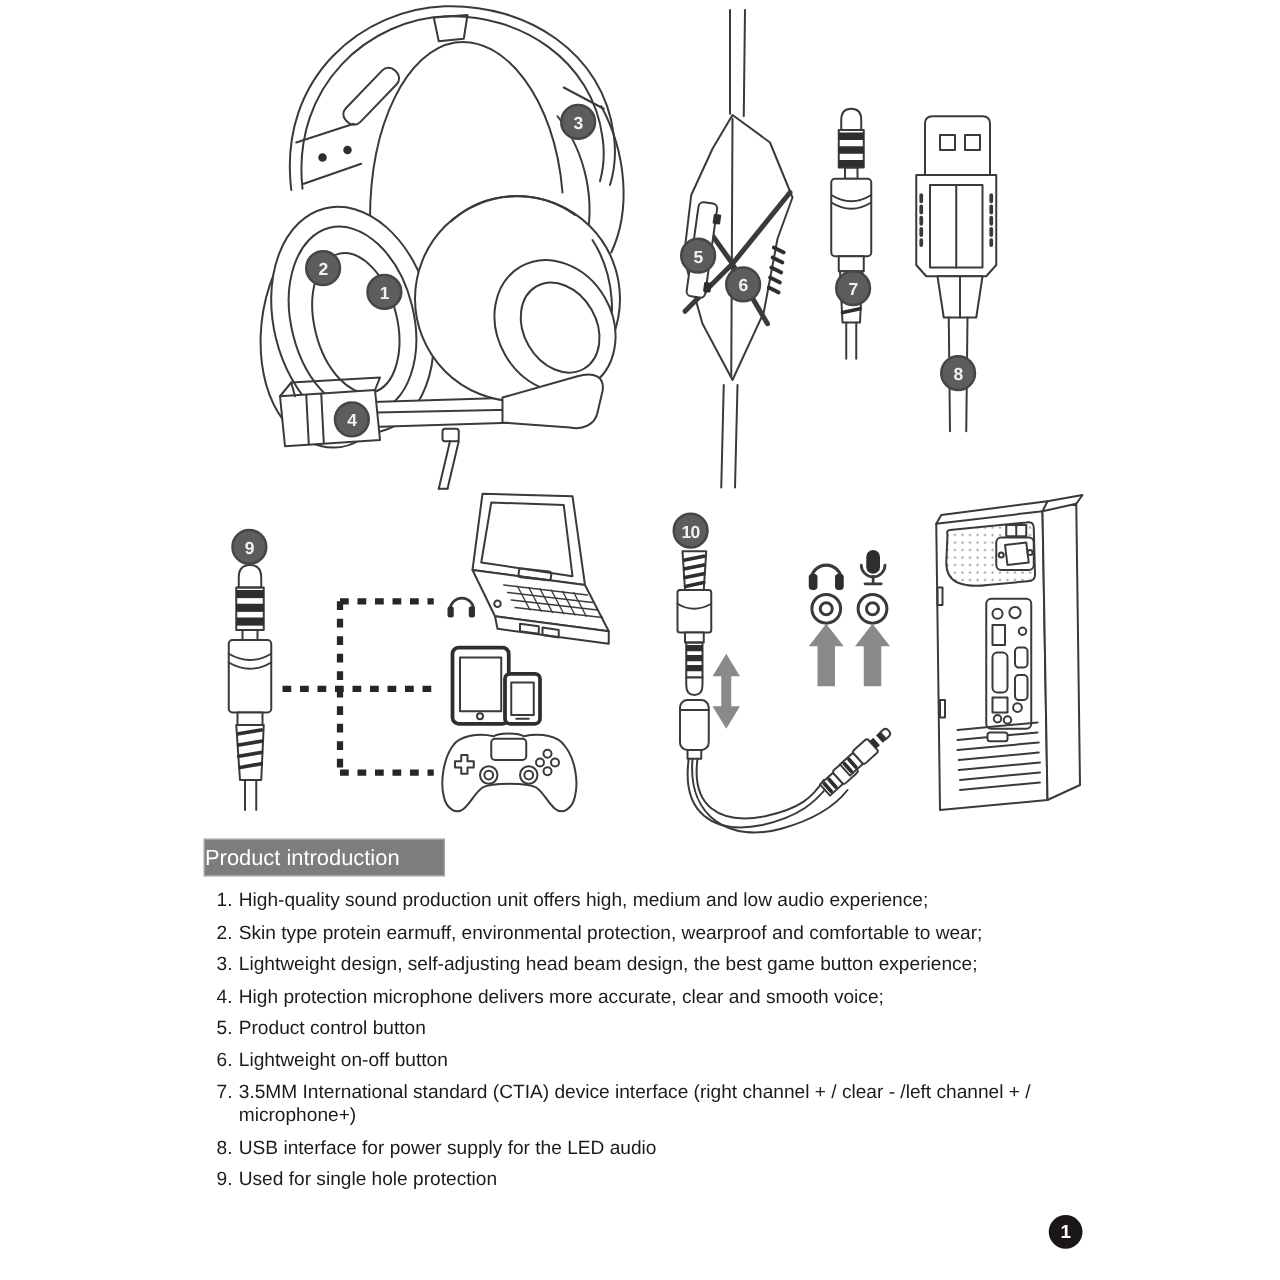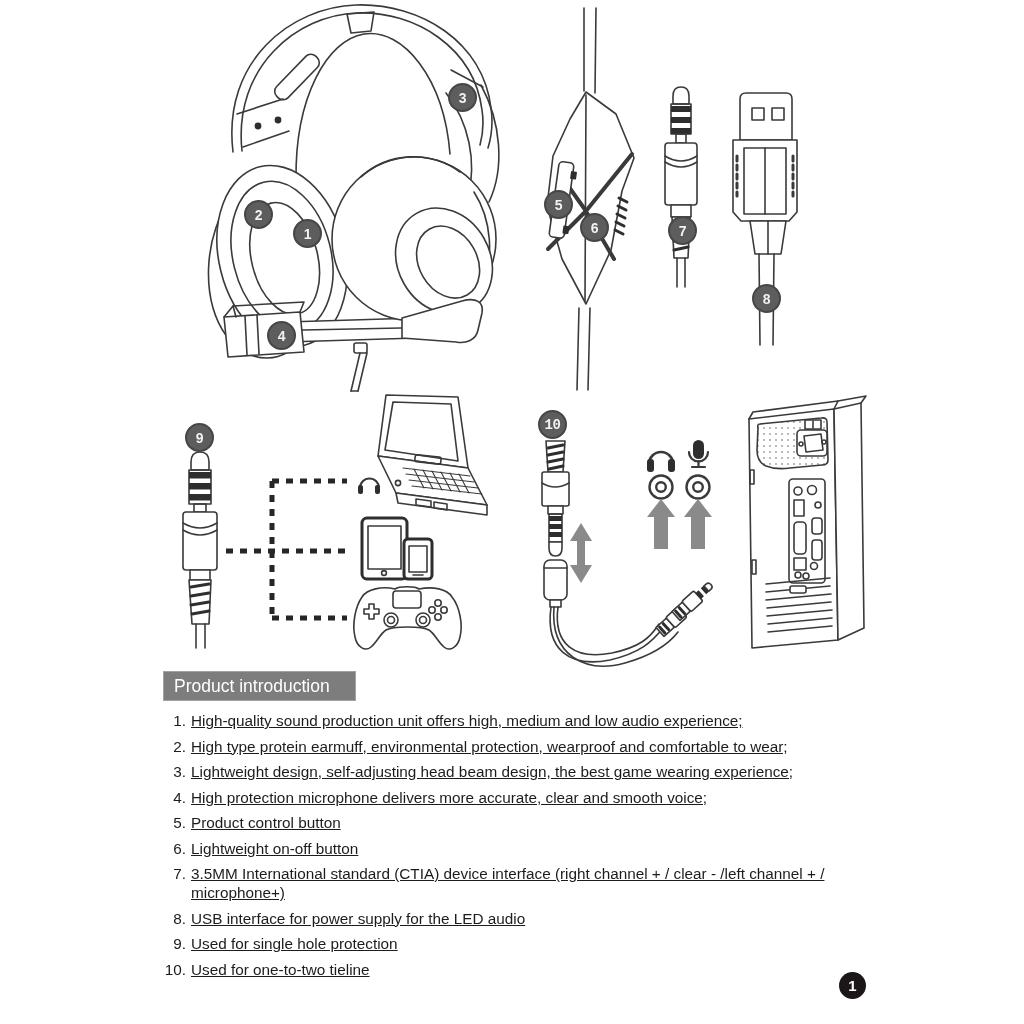--- a/index.html
+++ b/index.html
@@ -10,25 +10,25 @@
   .thick{stroke-width:4;}
   .rib{fill:none;stroke:#2e2e2e;stroke-width:3;stroke-linecap:round;}
   .blk{fill:#2e2e2e;stroke:none;}
   .gray{fill:#8a8a8a;stroke:none;}
   .dash{fill:none;stroke:#262626;stroke-width:5;stroke-dasharray:7 7;}
   .callout{position:absolute;width:29px;height:29px;border-radius:50%;background:#5d5d5d;
            border:2px solid #464646;box-sizing:border-box;color:#f2f2f2;font-weight:bold;
            font-size:14px;display:flex;align-items:center;justify-content:center;letter-spacing:-0.5px;}
   .banner{position:absolute;left:163px;top:671px;width:193px;height:30px;background:#7d7d7d;
           border:1px solid #a2a2a2;box-sizing:border-box;color:#ffffff;font-size:17.5px;
-          display:flex;align-items:center;padding-left:10px;}
+          display:flex;align-items:center;}
   .features{position:absolute;left:160px;top:711px;width:732px;font-size:15.3px;}
   .feature-row{display:flex;margin-bottom:6.5px;line-height:19px;}
   .feature-row .num{flex:0 0 26px;width:26px;text-align:right;margin-right:5px;}
-  .feature-row .txt{flex:1;text-decoration:underline;}
+  .feature-row .txt{flex:1;}
   .page-badge{position:absolute;left:839px;top:972px;width:27px;height:27px;border-radius:50%;
               background:#1b1718;color:#fff;font-size:15px;font-weight:bold;
               display:flex;align-items:center;justify-content:center;}
 </style>
 </head>
 <body>
 
 <div id="page">
 
 <svg width="1024" height="700" viewBox="0 0 1024 700" style="position:absolute;left:0;top:0;">
@@ -335,38 +335,38 @@
 
 <div class="callout" style="left:293px;top:219px;">1</div>
 <div class="callout" style="left:244px;top:200px;">2</div>
 <div class="callout" style="left:448px;top:83px;">3</div>
 <div class="callout" style="left:267px;top:321px;">4</div>
 <div class="callout" style="left:544px;top:190px;">5</div>
 <div class="callout" style="left:580px;top:213px;">6</div>
 <div class="callout" style="left:668px;top:216px;">7</div>
 <div class="callout" style="left:752px;top:284px;">8</div>
 <div class="callout" style="left:185px;top:423px;">9</div>
-<div class="callout" style="left:538px;top:410px;font-family:Liberation Mono, monospace;">10</div>
+<div class="callout" style="left:538px;top:410px;">10</div>
 
 <div class="banner">
   <span>Product introduction</span>
 </div>
 
 <div class="features">
   <div class="feature-row">
         <span class="num">1.</span>
         <span class="txt">High-quality sound production unit offers high, medium and low audio experience;</span>
       </div>
   <div class="feature-row">
         <span class="num">2.</span>
-        <span class="txt">High type protein earmuff, environmental protection, wearproof and comfortable to wear;</span>
+        <span class="txt">Skin type protein earmuff, environmental protection, wearproof and comfortable to wear;</span>
       </div>
   <div class="feature-row">
         <span class="num">3.</span>
-        <span class="txt">Lightweight design, self-adjusting head beam design, the best game wearing experience;</span>
+        <span class="txt">Lightweight design, self-adjusting head beam design, the best game button experience;</span>
       </div>
   <div class="feature-row">
         <span class="num">4.</span>
         <span class="txt">High protection microphone delivers more accurate, clear and smooth voice;</span>
       </div>
   <div class="feature-row">
         <span class="num">5.</span>
         <span class="txt">Product control button</span>
       </div>
   <div class="feature-row">
@@ -378,21 +378,17 @@
         <span class="txt">3.5MM International standard (CTIA) device interface (right channel + / clear - /left channel + / microphone+)</span>
       </div>
   <div class="feature-row">
         <span class="num">8.</span>
         <span class="txt">USB interface for power supply for the LED audio</span>
       </div>
   <div class="feature-row">
         <span class="num">9.</span>
         <span class="txt">Used for single hole protection</span>
       </div>
-  <div class="feature-row">
-        <span class="num">10.</span>
-        <span class="txt">Used for one-to-two tieline</span>
-      </div>
 </div>
 
 <div class="page-badge">1</div>
 
 </div>
 
 </body></html>

